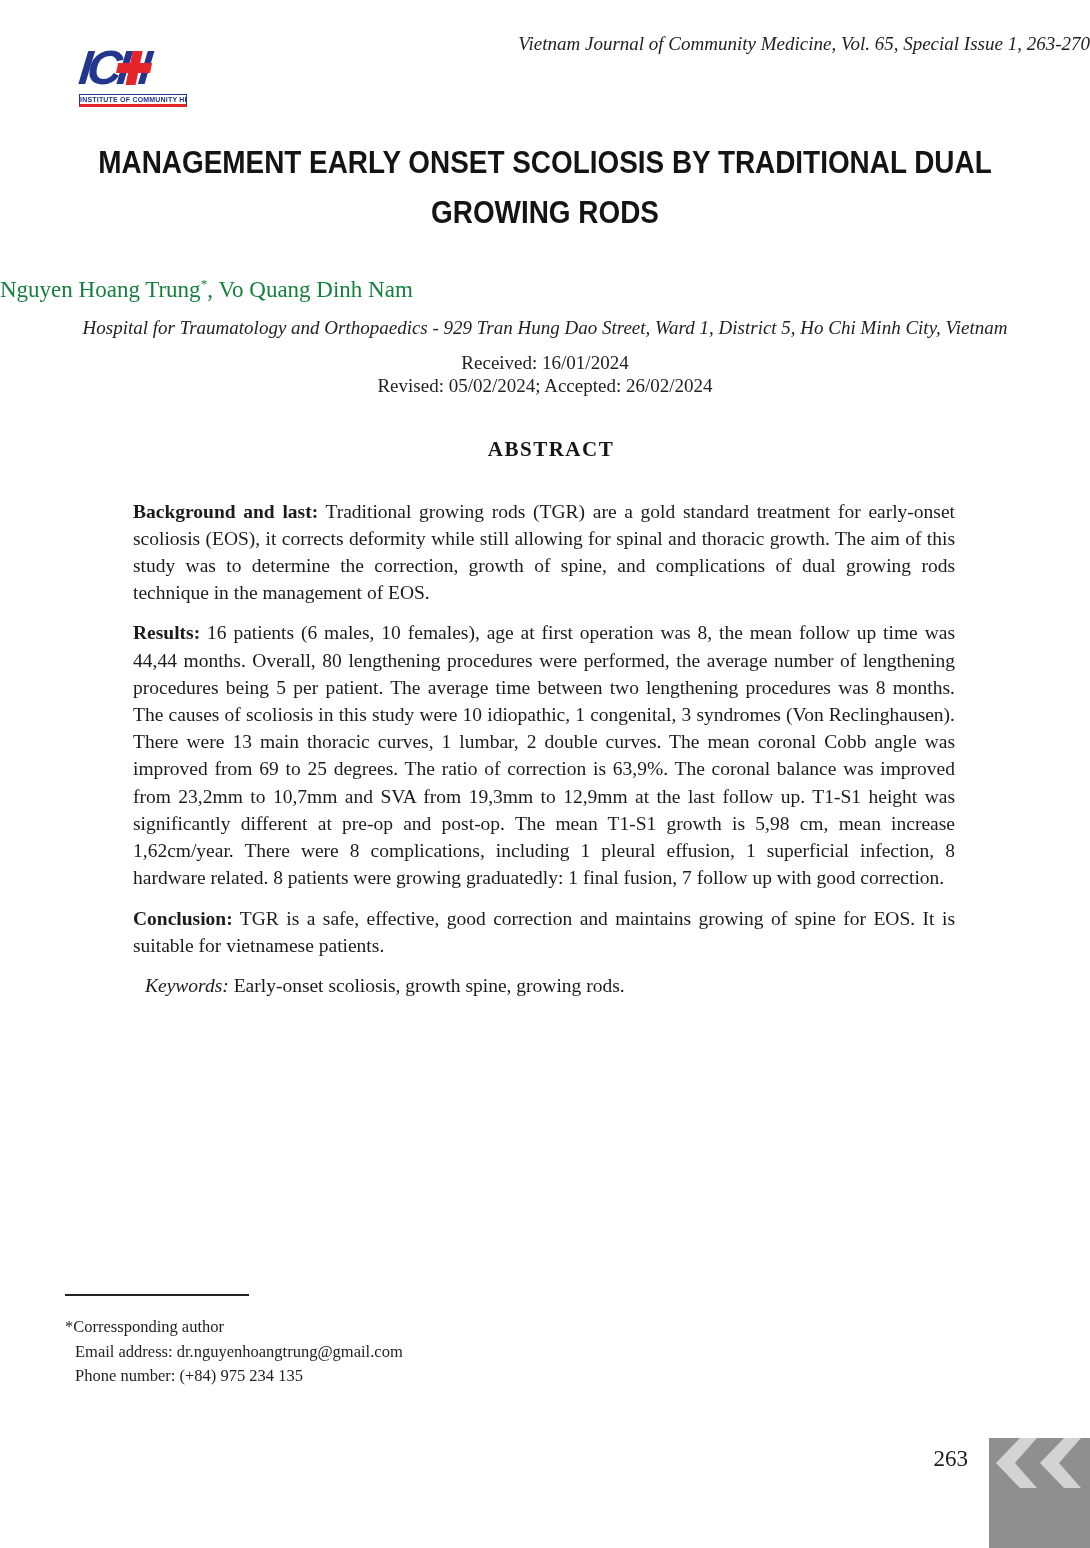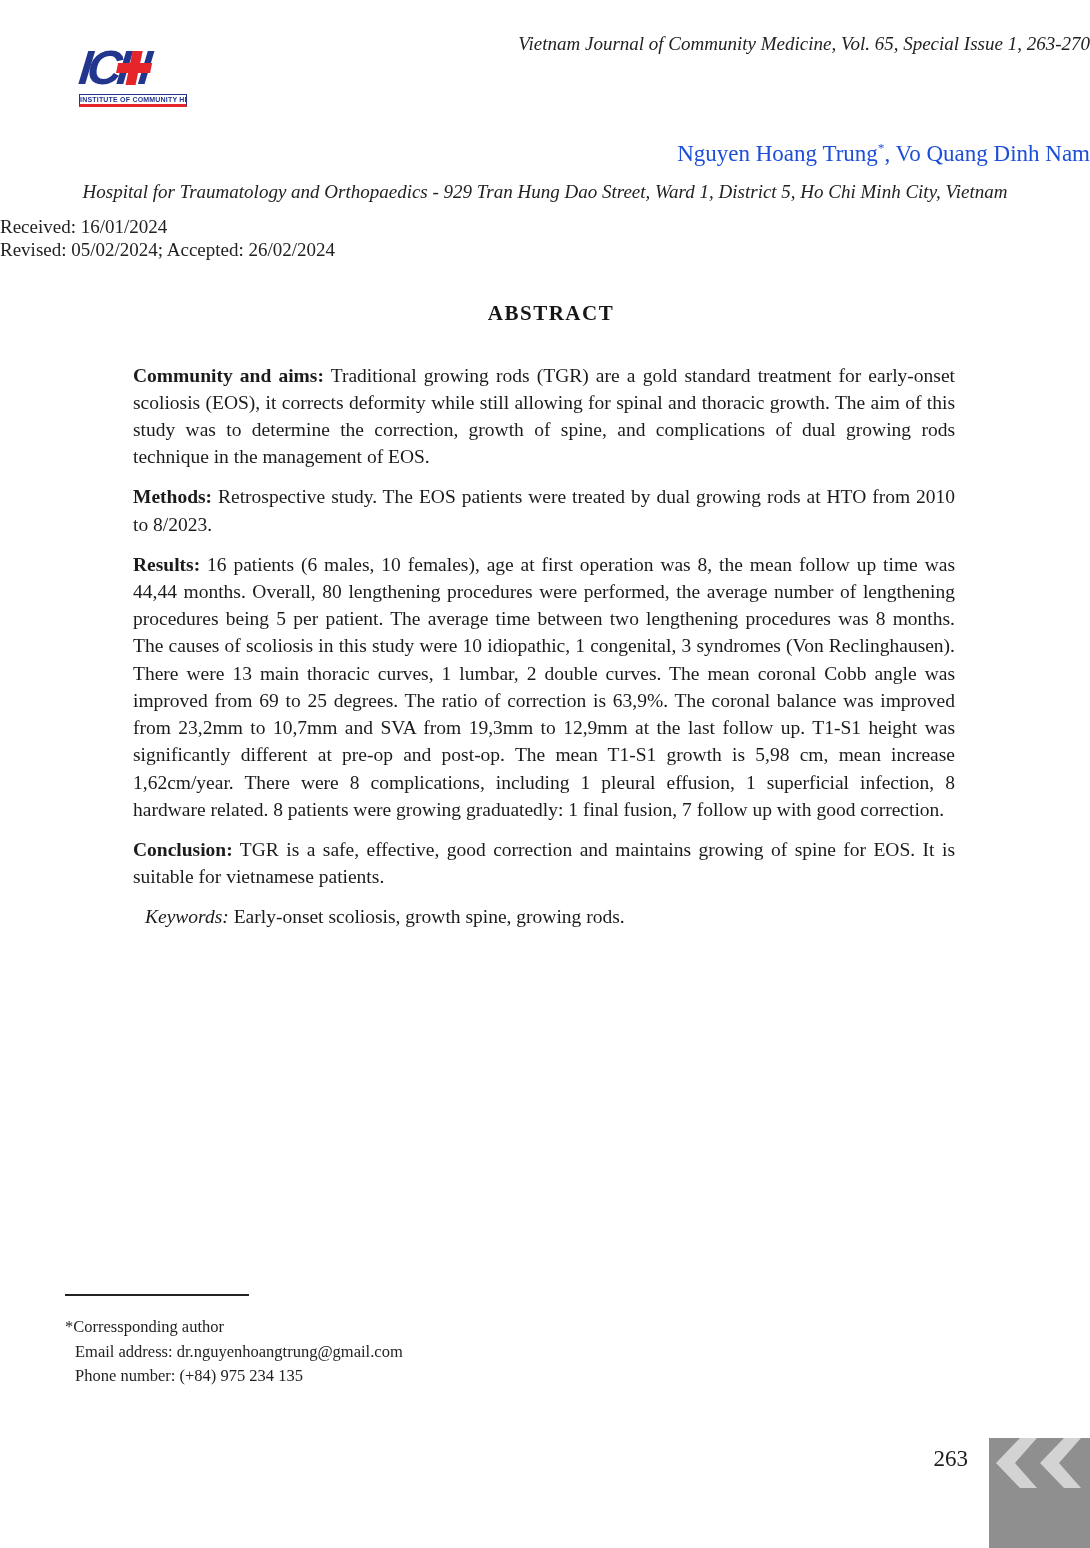--- a/index.html
+++ b/index.html
@@ -46,24 +46,24 @@
     padding-top:33px;text-align:right;
     font-style:italic;font-size:19px;color:#222;
   }
   
   .title{margin:16px 0 0;text-align:center;}
   .title .tline{
     font-family:"Liberation Sans", sans-serif;
     font-weight:bold;font-size:31px;line-height:50px;
     color:#141414;transform:scaleX(.9);letter-spacing:0;
   }
-  .authors{margin-top:18px;text-align:right;font-size:23px;color:#1d4ed8;}
+  .authors{margin-top:38px;text-align:left;font-size:23px;color:#15803d;}
   .authors sup{font-size:58%;}
   .affiliation{margin-top:14px;text-align:center;font-style:italic;font-size:19px;color:#222;}
-  .dates{margin-top:12px;text-align:left;font-size:19px;line-height:23px;color:#222;}
+  .dates{margin-top:12px;text-align:center;font-size:19px;line-height:23px;color:#222;}
   .abstract-heading{
     margin-top:40px;text-align:center;
     font-weight:bold;font-size:21px;letter-spacing:1.5px;color:#161616;padding-left:12px;
   }
   
   .abstract-body{
     margin:36px 135px 0 133px;
     font-size:19.5px;line-height:27.2px;
     text-align:justify;color:var(--ink);
   }
@@ -93,35 +93,38 @@
         <span class="logo-cross">
           <span class="cross-v"></span>
           <span class="cross-h"></span>
         </span>
       </div>
       <div class="logo-banner">INSTITUTE OF COMMUNITY HEALTH</div>
     </div>
     <div class="journal-line">Vietnam Journal of Community Medicine, Vol. 65, Special Issue 1, 263-270</div>
   </div>
 
+  <h1 class="title">
+    <div class="tline">MANAGEMENT EARLY ONSET SCOLIOSIS BY TRADITIONAL DUAL</div>
+    <div class="tline">GROWING RODS</div>
+  </h1>
 
   <div class="authors"><span>Nguyen Hoang Trung</span><sup>*</sup><span>, Vo Quang Dinh Nam</span></div>
 
   <div class="affiliation">Hospital for Traumatology and Orthopaedics - 929 Tran Hung Dao Street, Ward 1, District 5, Ho Chi Minh City, Vietnam</div>
 
   <div class="dates">
     <div>Received: 16/01/2024</div>
     <div>Revised: 05/02/2024; Accepted: 26/02/2024</div>
   </div>
 
   <div class="abstract-heading">ABSTRACT</div>
 
   <div class="abstract-body">
-    <p><span class="lead">Community and aims:</span><span> Traditional growing rods (TGR) are a gold standard treatment for early-onset scoliosis (EOS), it corrects deformity while still allowing for spinal and thoracic growth. The aim of this study was to determine the correction, growth of spine, and complications of dual growing rods technique in the management of EOS.</span></p>
-    <p><span class="lead">Methods:</span><span> Retrospective study. The EOS patients were treated by dual growing rods at HTO from 2010 to 8/2023.</span></p>
+    <p><span class="lead">Background and last:</span><span> Traditional growing rods (TGR) are a gold standard treatment for early-onset scoliosis (EOS), it corrects deformity while still allowing for spinal and thoracic growth. The aim of this study was to determine the correction, growth of spine, and complications of dual growing rods technique in the management of EOS.</span></p>
     <p><span class="lead">Results:</span><span> 16 patients (6 males, 10 females), age at first operation was 8, the mean follow up time was 44,44 months. Overall, 80 lengthening procedures were performed, the average number of lengthening procedures being 5 per patient. The average time between two lengthening procedures was 8 months. The causes of scoliosis in this study were 10 idiopathic, 1 congenital, 3 syndromes (Von Reclinghausen). There were 13 main thoracic curves, 1 lumbar, 2 double curves. The mean coronal Cobb angle was improved from 69 to 25 degrees. The ratio of correction is 63,9%. The coronal balance was improved from 23,2mm to 10,7mm and SVA from 19,3mm to 12,9mm at the last follow up. T1-S1 height was significantly different at pre-op and post-op. The mean T1-S1 growth is 5,98 cm, mean increase 1,62cm/year. There were 8 complications, including 1 pleural effusion, 1 superficial infection, 8 hardware related. 8 patients were growing graduatedly: 1 final fusion, 7 follow up with good correction.</span></p>
     <p><span class="lead">Conclusion:</span><span> TGR is a safe, effective, good correction and maintains growing of spine for EOS. It is suitable for vietnamese patients.</span></p>
     <p class="keywords"><span class="kw-label">Keywords:</span><span> Early-onset scoliosis, growth spine, growing rods.</span></p>
   </div>
 
   <div class="footnote">
     <div class="footnote-rule"></div>
     <div>*Corressponding author</div>
     <div class="fn-indent">Email address: dr.nguyenhoangtrung@gmail.com</div>
     <div class="fn-indent">Phone number: (+84) 975 234 135</div>

